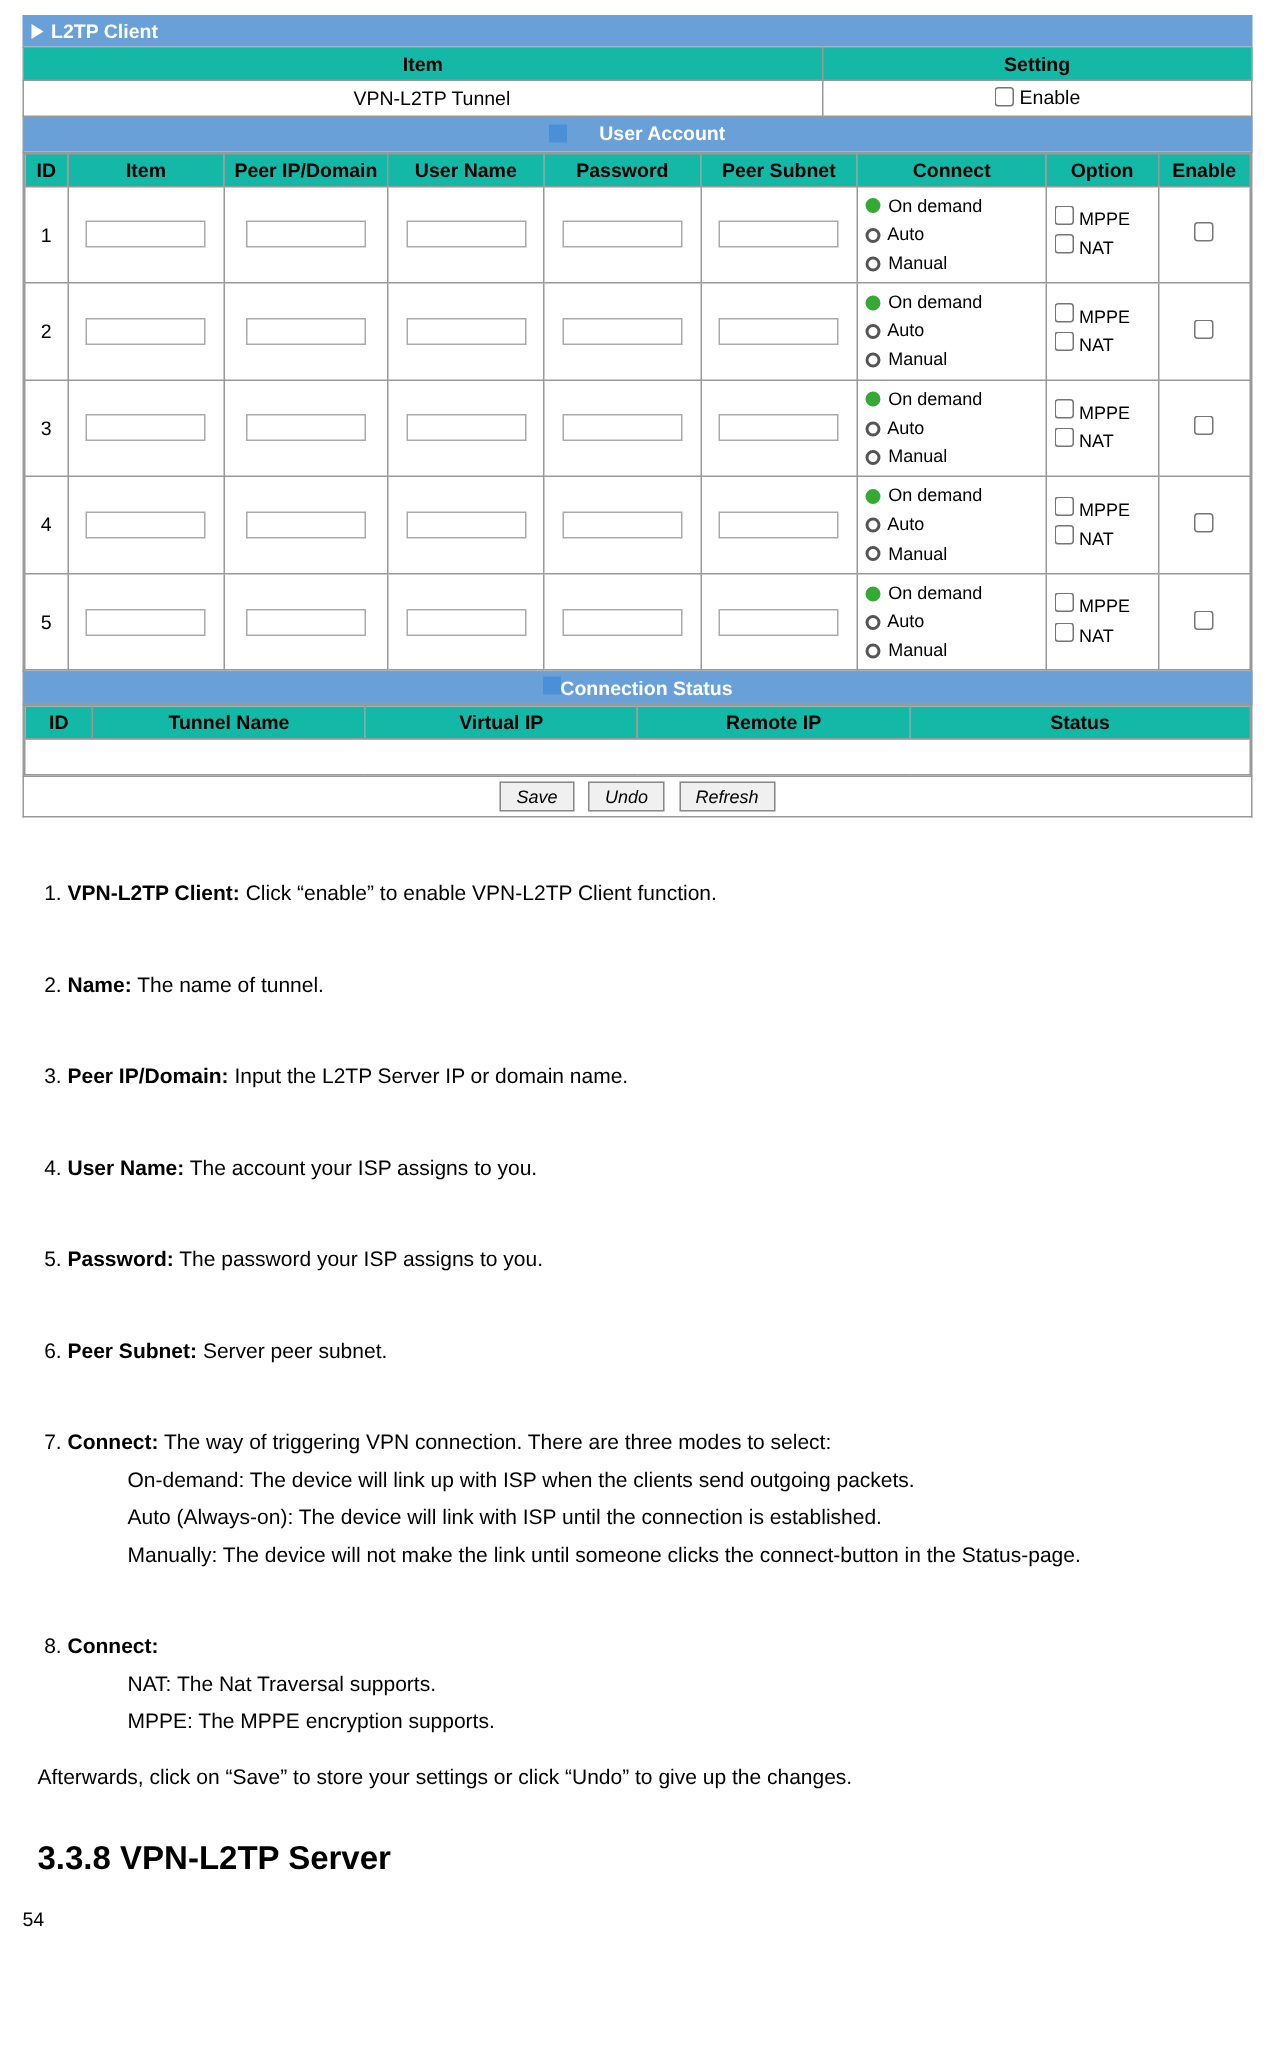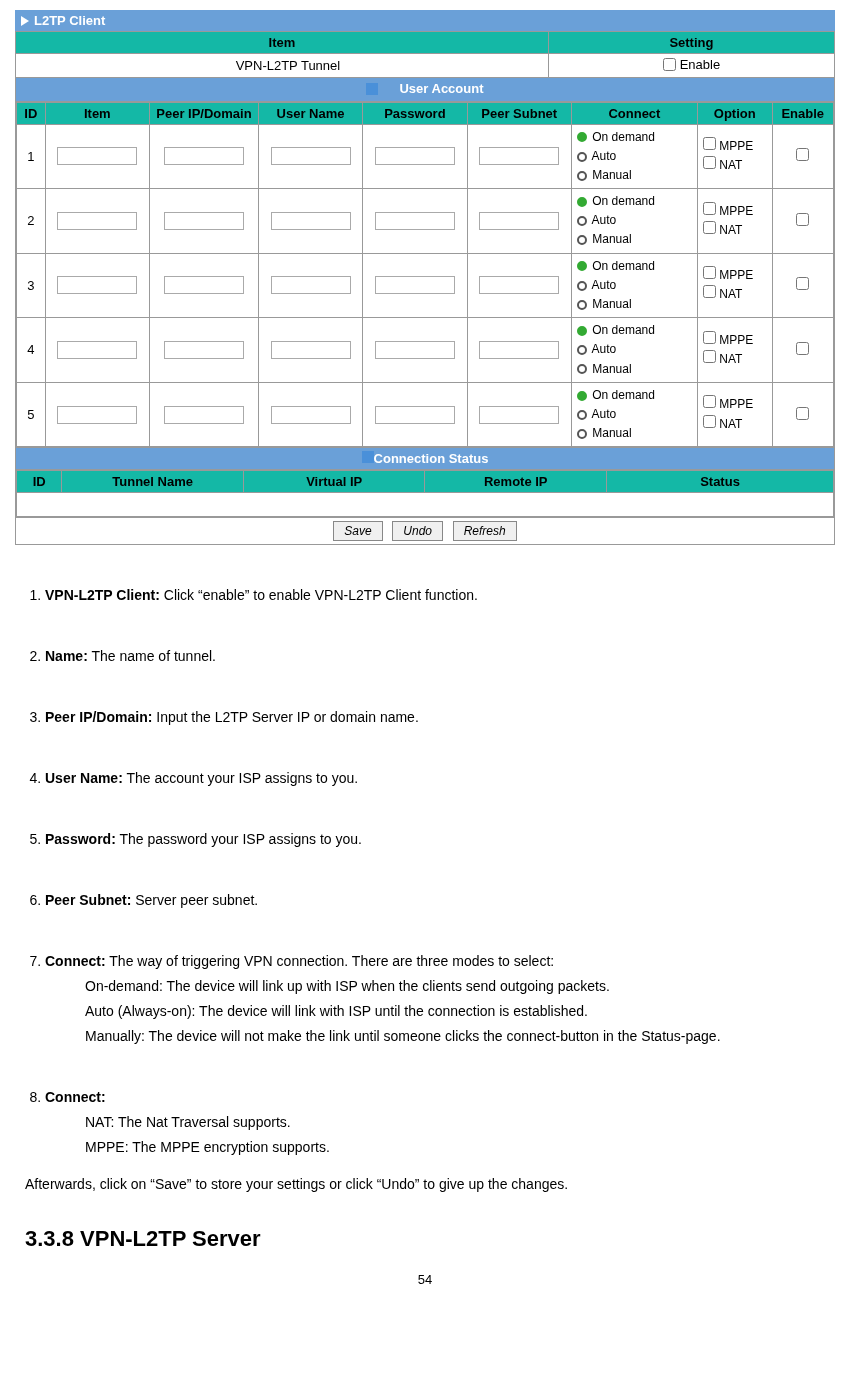--- a/index.html
+++ b/index.html
@@ -143,21 +143,21 @@
       line-height: 1.6;
     }
 
     .section-heading {
       font-size: 22px;
       font-weight: bold;
       margin-top: 30px;
     }
 
     .page-num {
-      text-align: center;
+      text-align: left;
       font-size: 13px;
       margin-top: 20px;
     }
     .radio-dot {
       display: inline-block;
       width: 10px;
       height: 10px;
       border: 2px solid #555;
       border-radius: 50%;
       margin-right: 2px;

